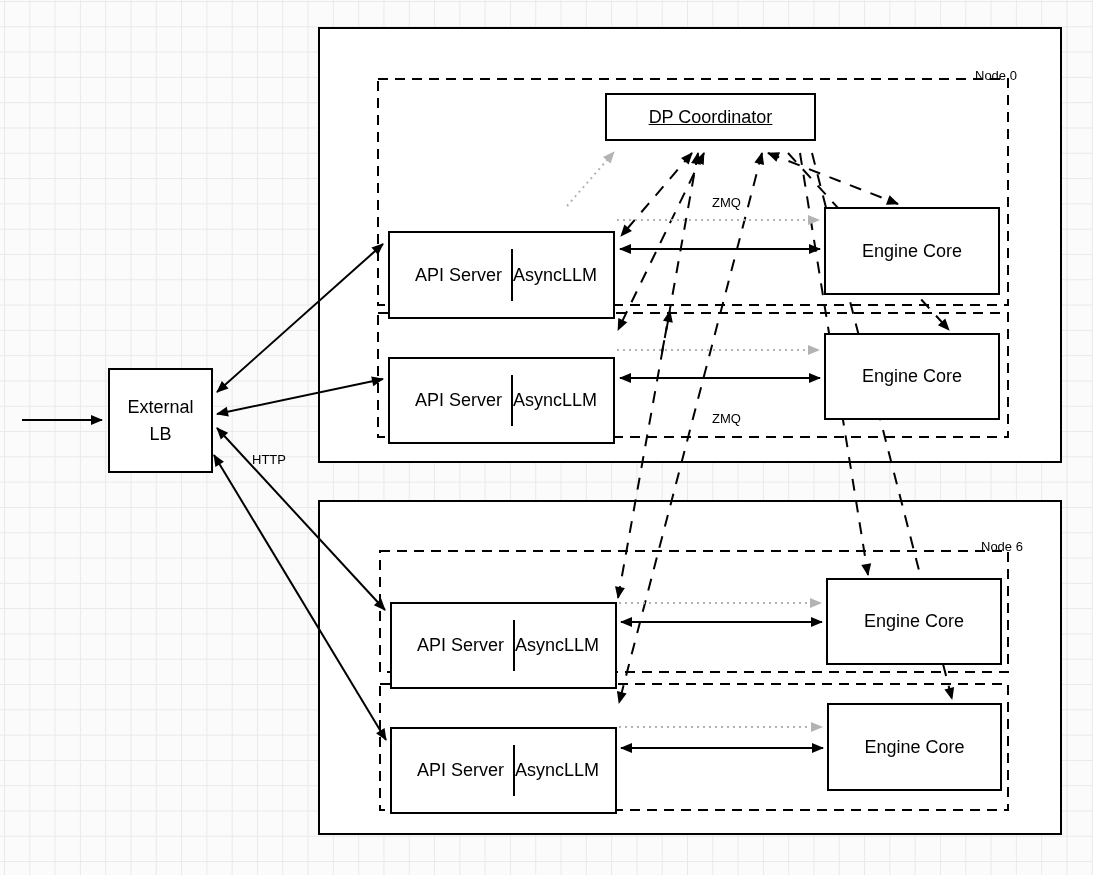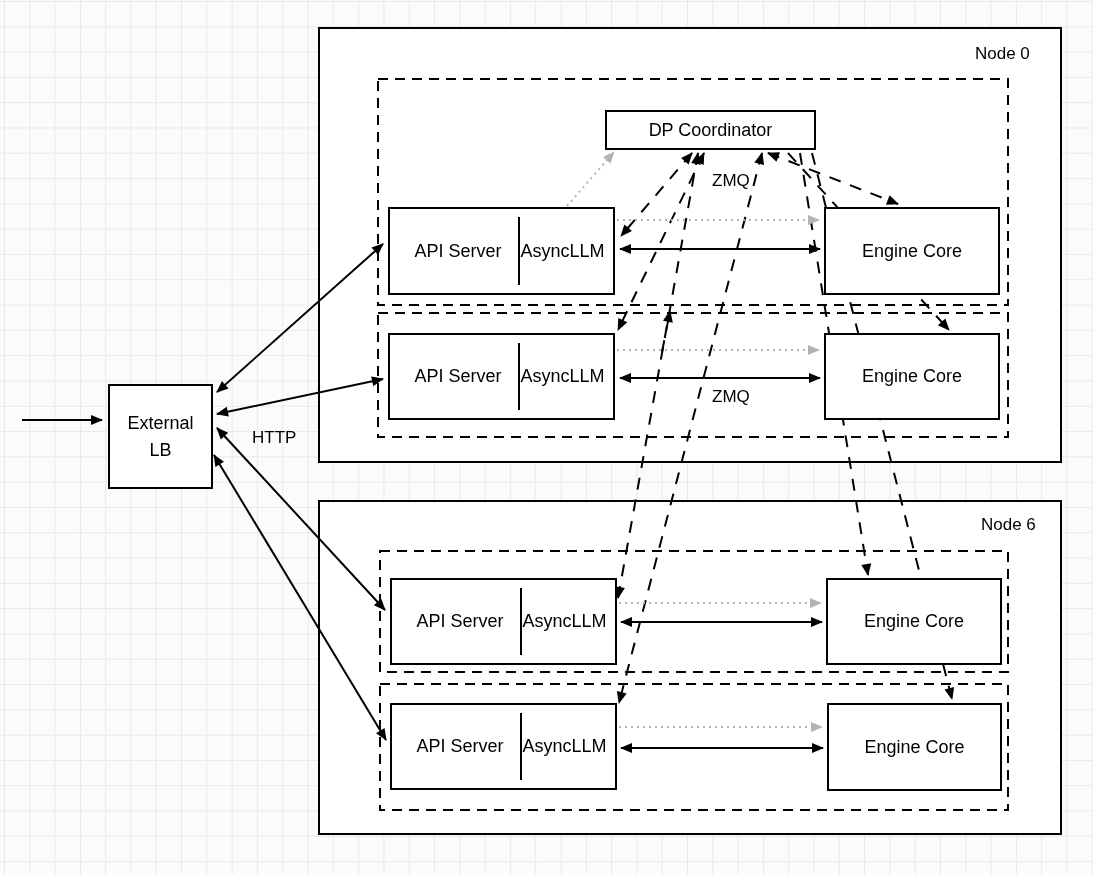--- a/index.html
+++ b/index.html
@@ -24,28 +24,28 @@
   }
   svg.edges {
     position: absolute; left: 0; top: 0; z-index: 2; pointer-events: none;
   }
   .box {
     position: absolute; background: #fff; border: 2px solid #000;
     box-sizing: border-box; z-index: 3;
     display: flex; align-items: center; justify-content: center;
     font-size: 18px; text-align: center;
   }
-  .split-box { padding: 8px; }
+  .split-box { padding: 16px; margin-top: 24px; }
   .split-box .cell {
     height: 100%; display: flex; align-items: center; justify-content: center;
   }
   .split-box .cell-left { border-right: 2px solid #000; box-sizing: border-box; }
-  .lb-box { flex-direction: column; line-height: 1.45; margin-top: 16px; }
+  .lb-box { flex-direction: column; line-height: 1.45; }
   .edge-label {
-    position: absolute; font-size: 17px; z-index: 4; white-space: nowrap;
+    position: absolute; font-size: 13px; z-index: 4; white-space: nowrap; margin-top: 24px;
   }
   line { stroke-width: 2; }
   .solid { stroke: #000; }
   .dash  { stroke: #000; stroke-dasharray: 12 10; }
   .cont  { stroke: #000; stroke-dasharray: 10 7; fill: none; stroke-width: 2; }
   .dot   { stroke: #b3b3b3; stroke-dasharray: 2 4; }
 </style>
 </head>
 <body>
 
@@ -105,21 +105,21 @@
   </svg>
 
   <div class="edge-label" style="right:auto; left:975px; top:44px;">Node 0</div>
   <div class="edge-label" style="left:981px; top:515px;">Node 6</div>
 
   <div class="box lb-box" style="left:108px; top:368px; width:105px; height:105px;">
     <span>External</span>
     <span>LB</span>
   </div>
 
-  <div class="box" style="left:605px; top:110px; width:211px; height:40px;">
+  <div class="box" style="left:605px; top:93px; width:211px; height:48px;text-decoration:underline;">
     <span>DP Coordinator</span>
   </div>
 
   <div class="box split-box" style="left:388px; top:207px; width:227px; height:88px;">
     <div class="cell cell-left" style="width:122px;">
       <span>API Server</span>
     </div>
     <div class="cell" style="flex:1;">
       <span>AsyncLLM</span>
     </div>

